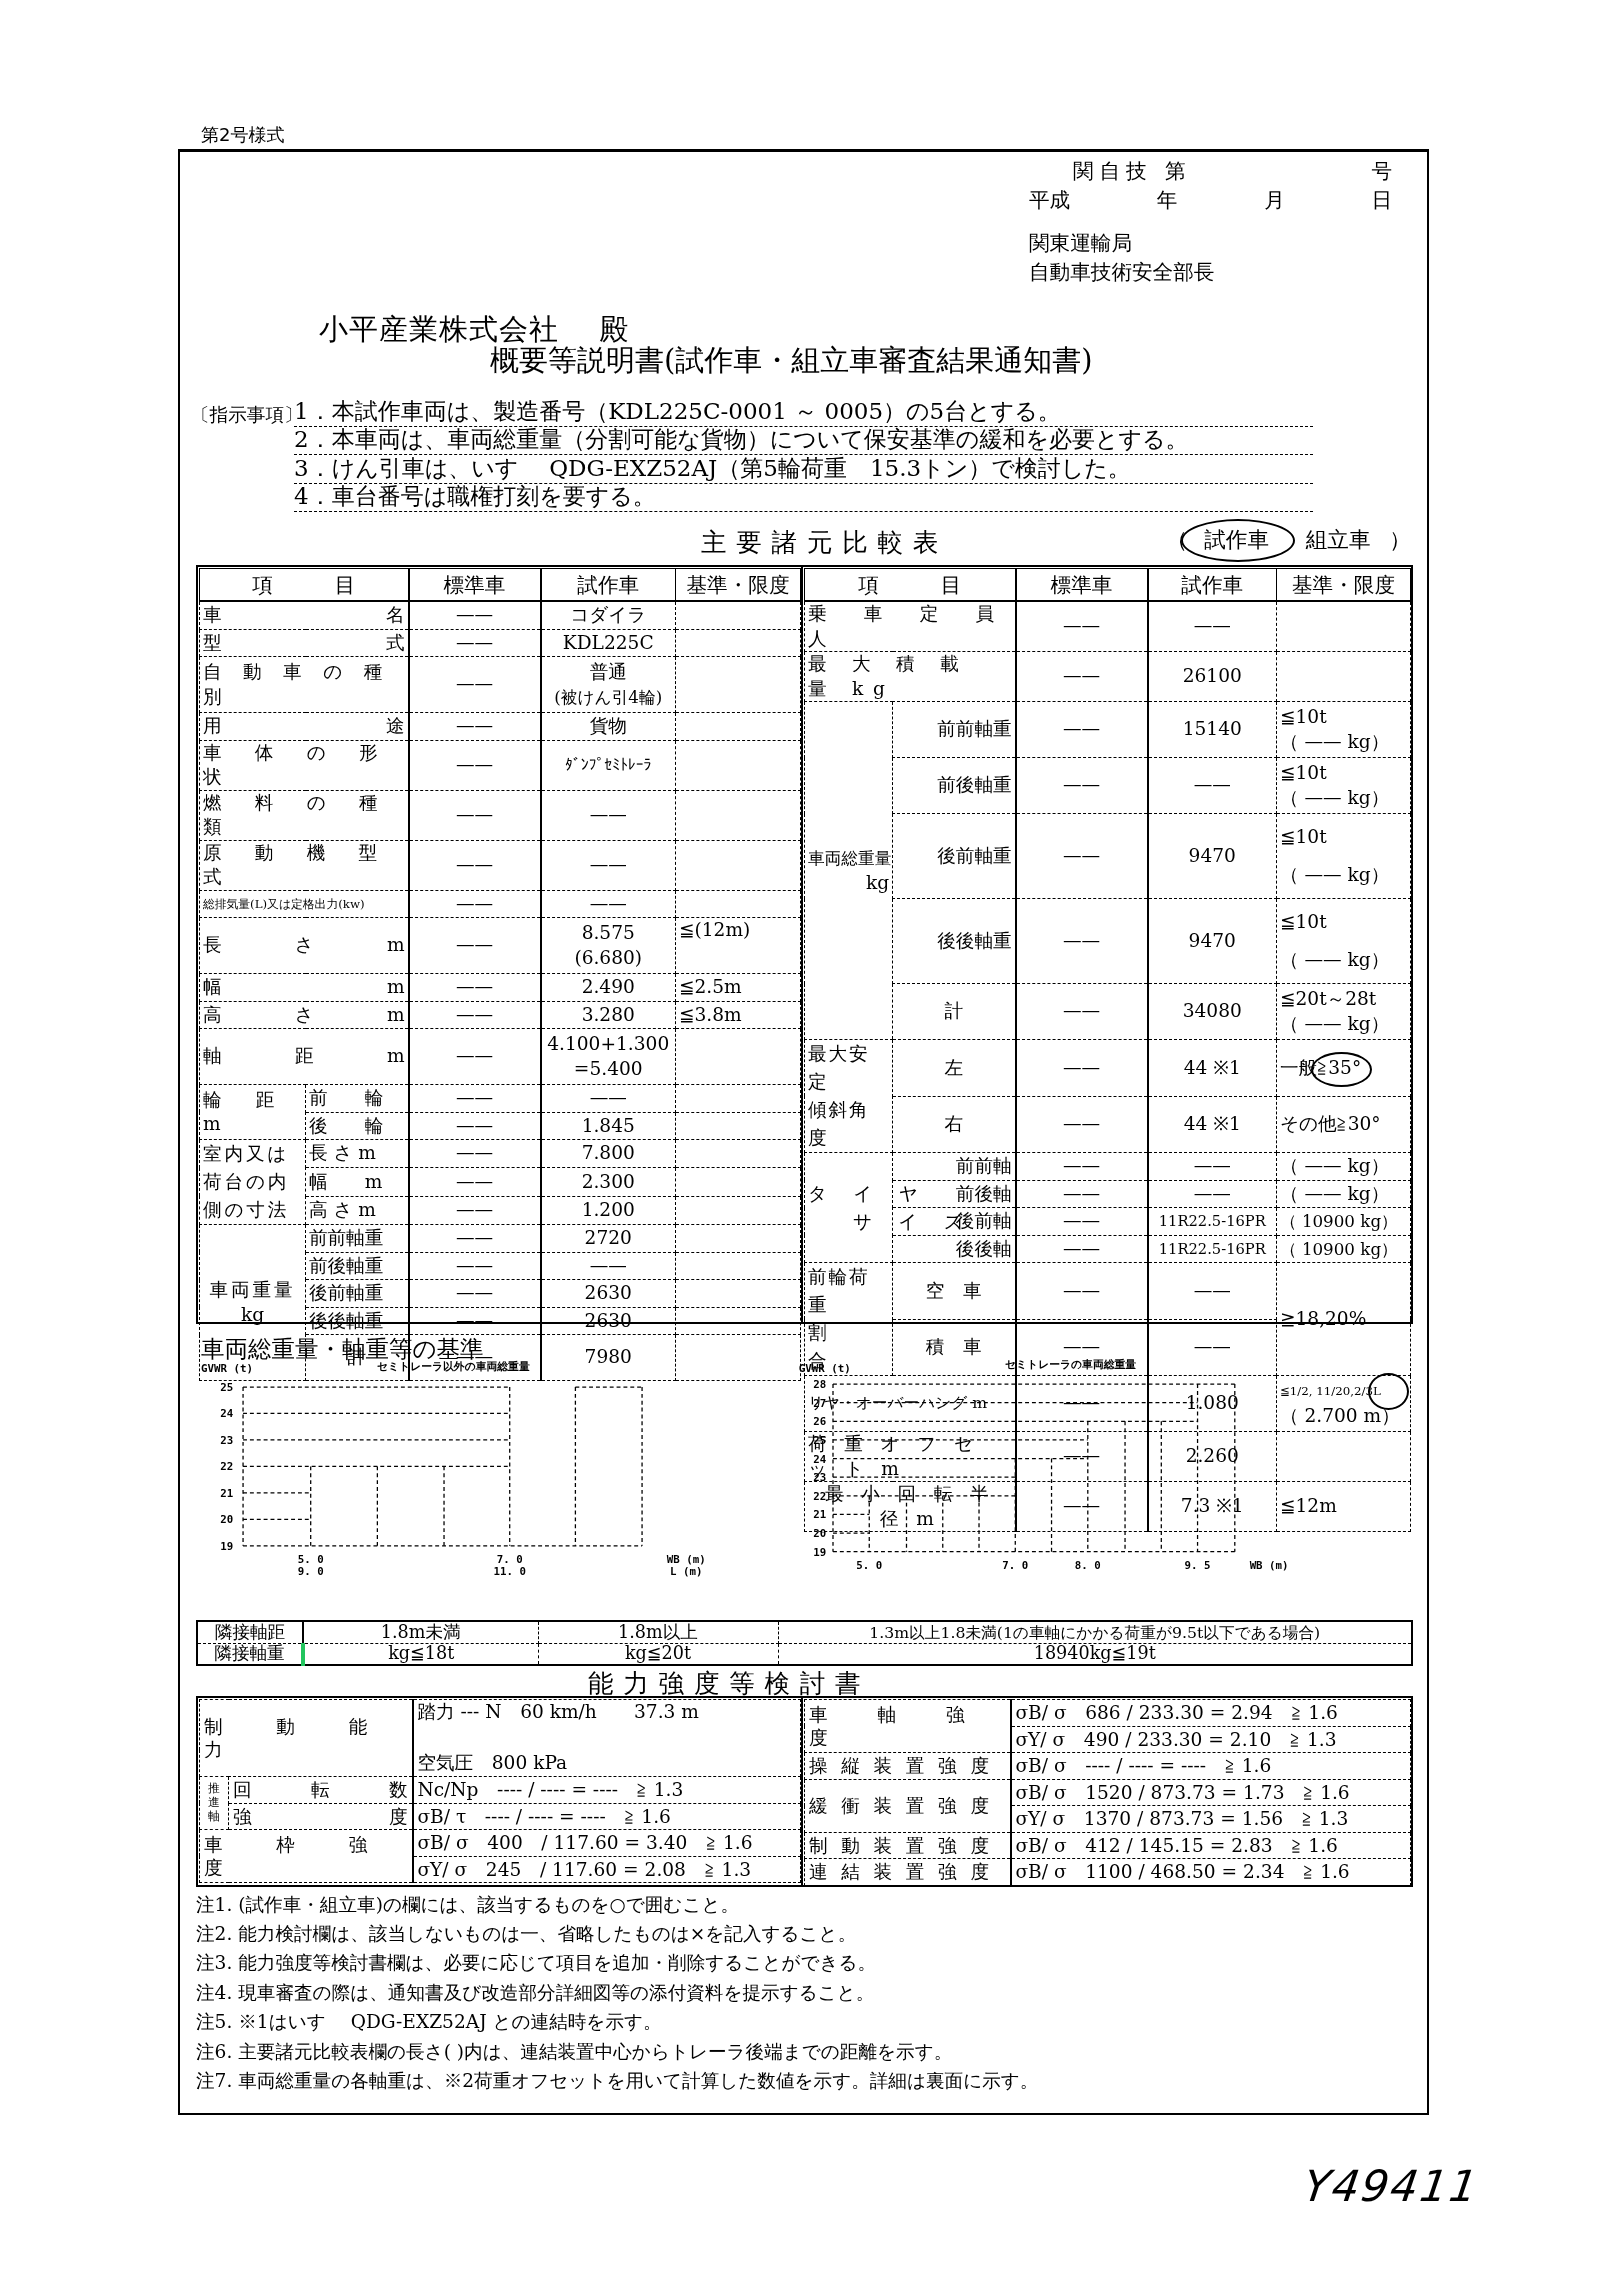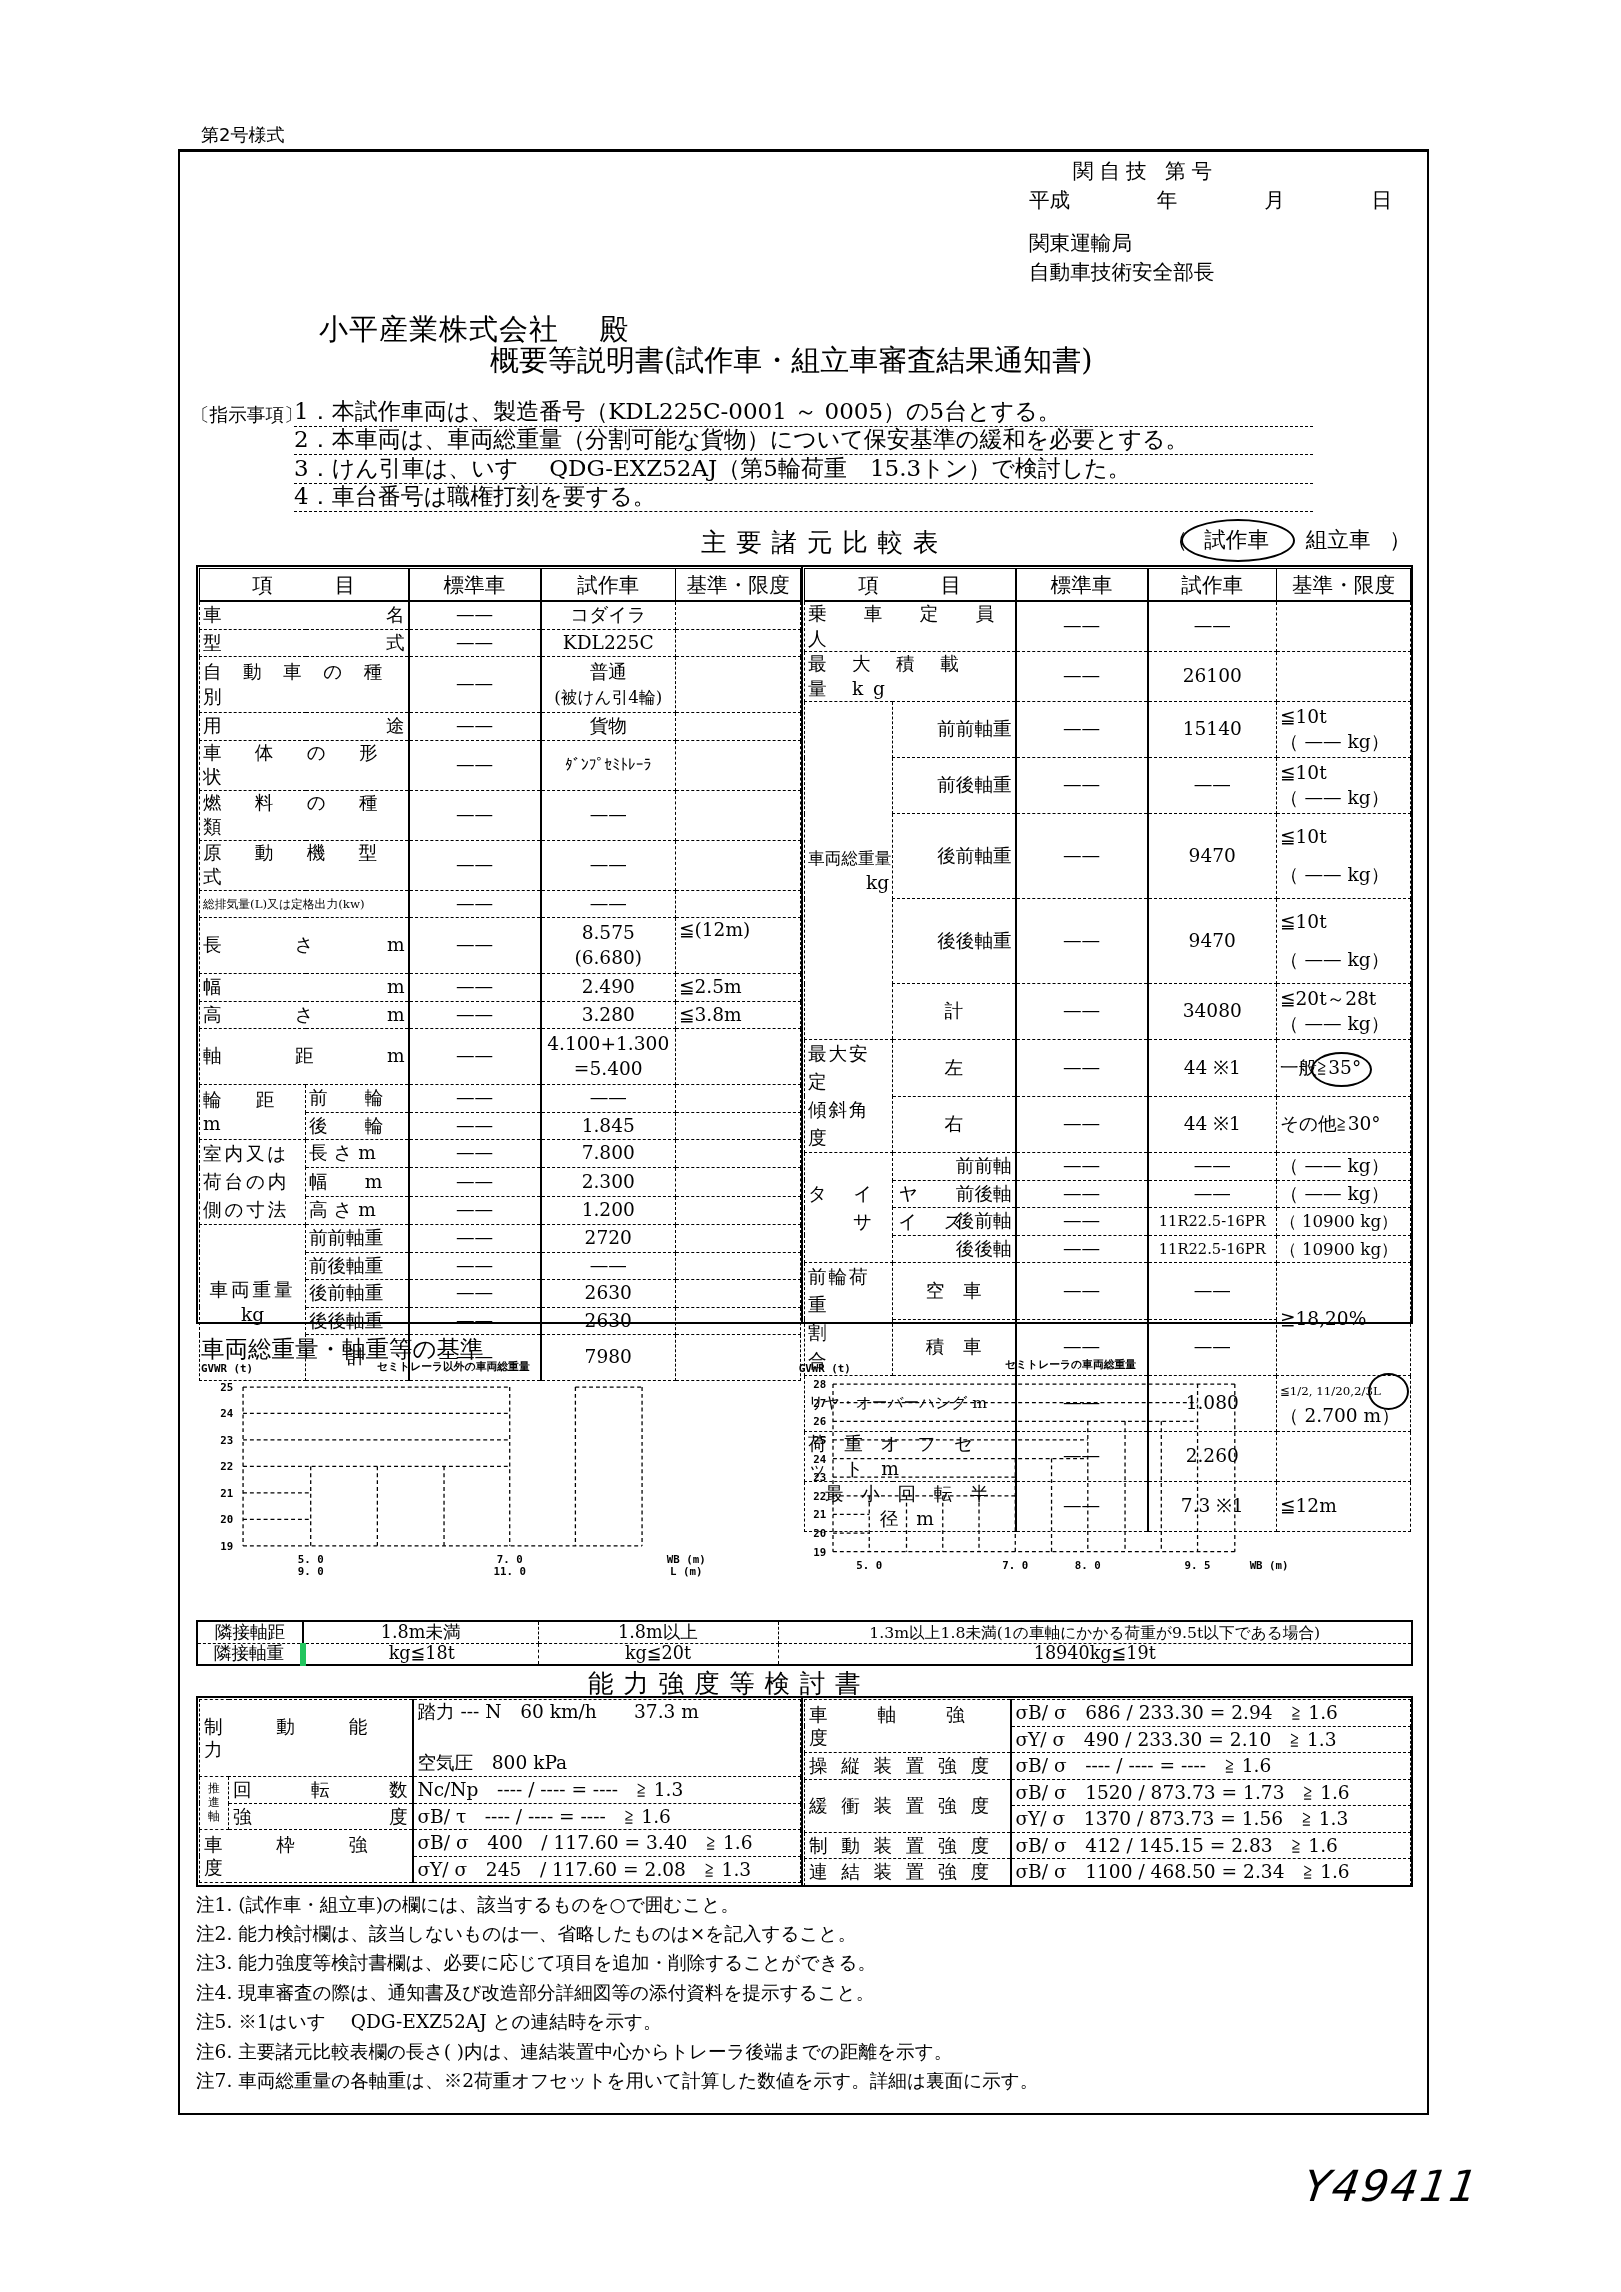--- a/index.html
+++ b/index.html
@@ -29,21 +29,21 @@
   .note{left:196px;font-size:18.6px;line-height:21.6px;}
   .handwritten{left:1304px;top:2161px;font-size:43px;font-style:italic;font-family:"DejaVu Sans","Liberation Sans",sans-serif;letter-spacing:2px;transform:skewX(-8deg);}
 </style>
 </head>
 <body>
 
 <div class="abs form-no">第2号様式</div>
 <div class="abs frame"></div>
 
 <div class="abs hdr-right" style="left:1029px;top:157px;width:363px;">
-  <div class="row" style="padding-left:44px;">
+  <div class="row" style="justify-content:space-between;padding-left:44px;">
       <span style="letter-spacing:5.9px;">関自技 第</span>
       <span>号</span>
     </div>
   <div class="row" style="justify-content:space-between;">
       <span>平成</span>
       <span>年</span>
       <span>月</span>
       <span>日</span>
     </div>
   <div style="height:13.7px"></div>
@@ -543,21 +543,21 @@
       <col>
     </colgroup>
   <tbody>
       <tr>
     <td style="border-right:2px solid #000;">隣接軸距</td>
     <td>1.8m未満</td>
     <td>1.8m以上</td>
     <td style="font-size:15.7px;">1.3m以上1.8未満(1の車軸にかかる荷重が9.5t以下である場合)</td>
   </tr>
   <tr>
-    <td style="border-right:6px solid #22c55e;">隣接軸重</td>
+    <td style="border-right:4px solid #22c55e;">隣接軸重</td>
     <td>kg≦18t</td>
     <td>kg≦20t</td>
     <td>18940kg≦19t</td>
   </tr>
 </tbody>
   </table>
 
 <div class="abs section-title" style="left:588px;top:1666px;">能力強度等検討書</div>
 <div class="abs" style="left:196px;top:1696px;width:1217px;height:191px;border:2.9px solid #000;box-sizing:border-box;"></div>
 <table class="abs cap" style="left:199px;top:1699px;width:602px;table-layout:fixed;">

